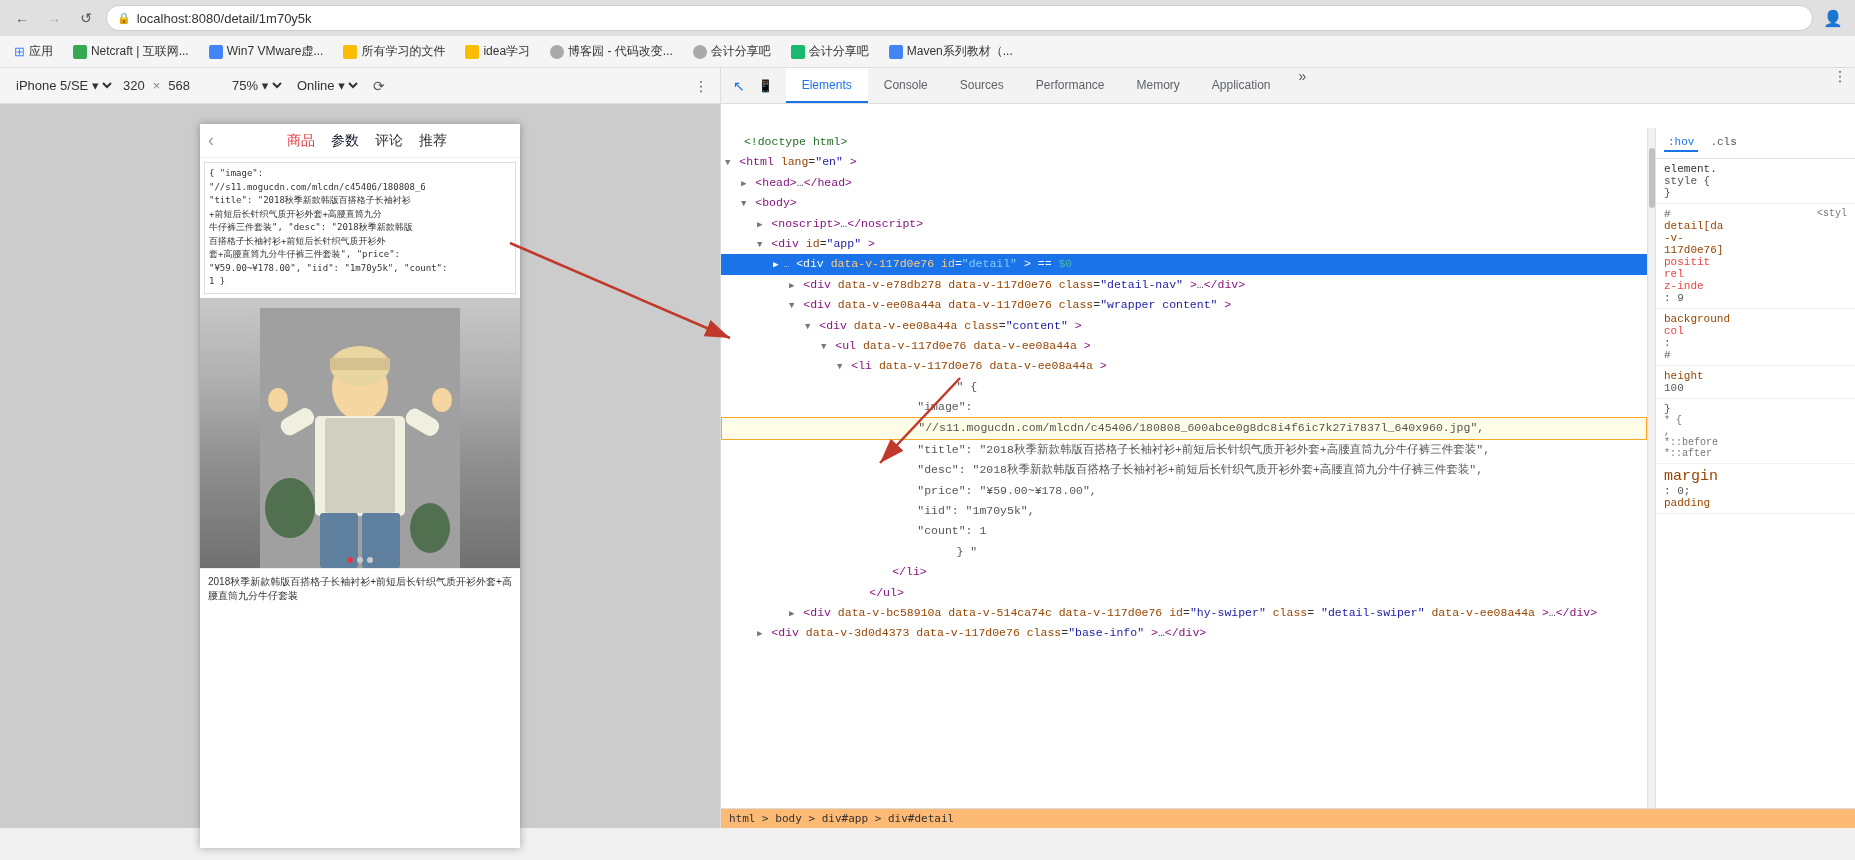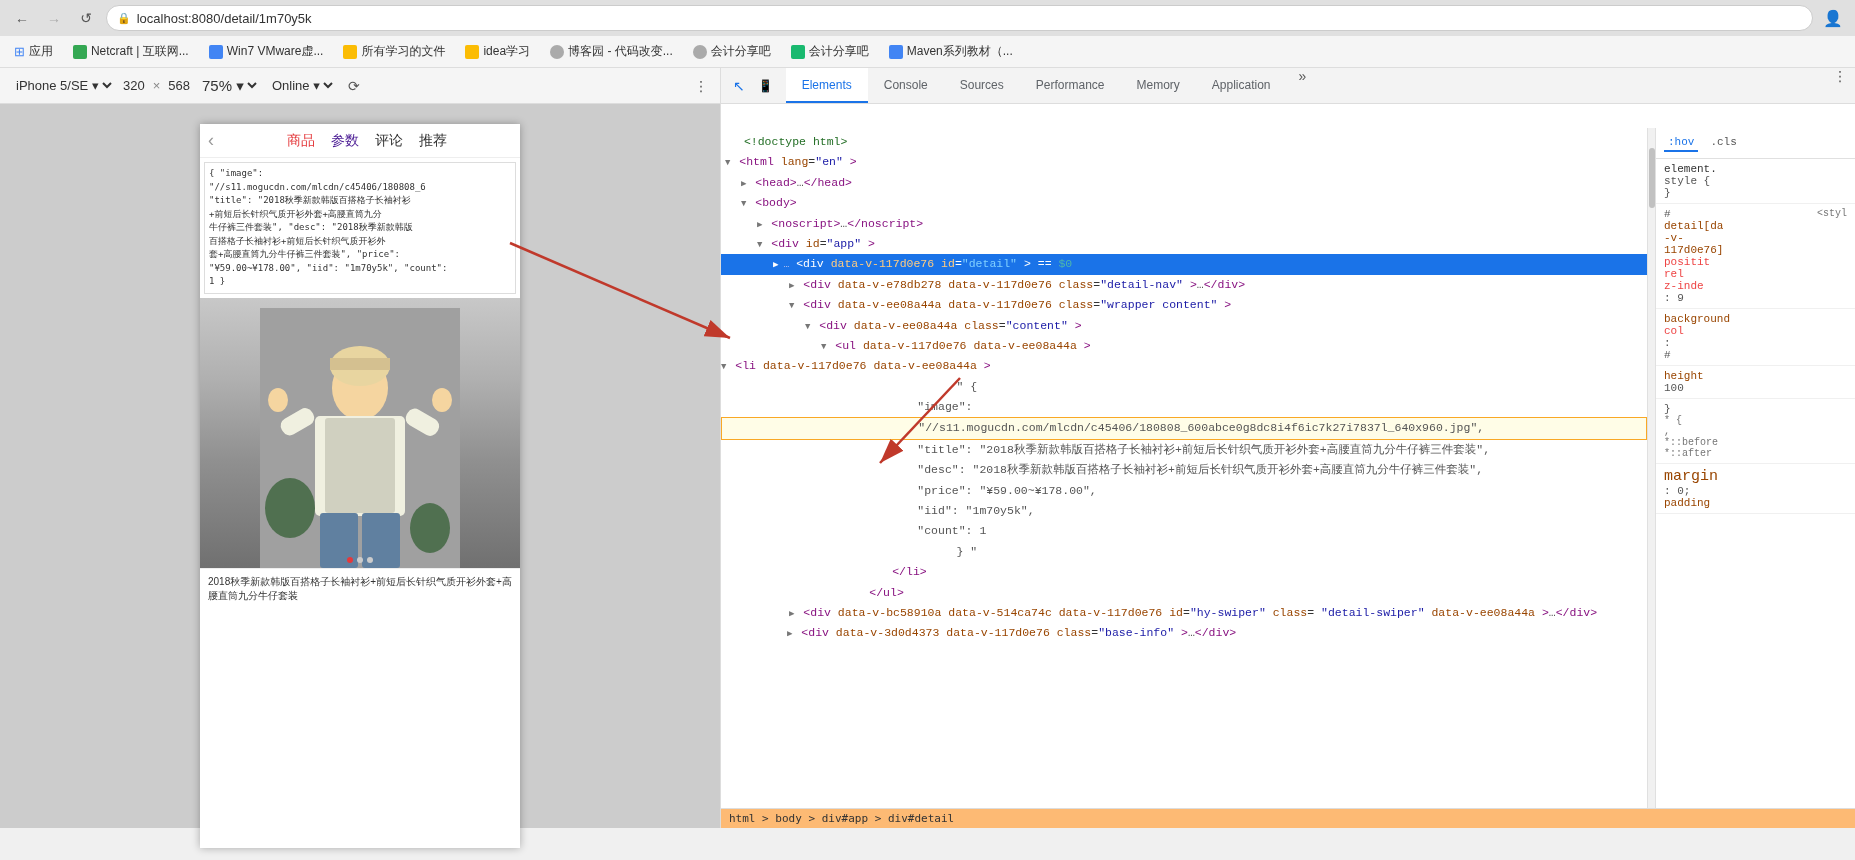--- a/index.html
+++ b/index.html
@@ -20,21 +20,21 @@
 
     
     .main-area { display: flex; width: 100%; height: calc(860px - 68px - 32px); }
 
     
     .mobile-view { width: 720px; background: #ccc; position: relative; height: 100%; }
     .device-toolbar { height: 36px; background: #f5f5f5; border-bottom: 1px solid #ddd; display: flex; align-items: center; padding: 0 12px; gap: 8px; font-size: 13px; }
     .device-select { background: transparent; border: none; font-size: 13px; color: #333; cursor: pointer; }
     .dim-separator { color: #888; }
     .dim-value { font-size: 13px; color: #333; }
-    .zoom-select { background: transparent; border: none; font-size: 15px; color: #333; cursor: pointer; }
+    .zoom-select { background: transparent; border: none; font-size: 13px; color: #333; cursor: pointer; margin-left: 30px; }
     .online-select { background: transparent; border: none; font-size: 13px; color: #333; cursor: pointer; }
     .toolbar-icon { font-size: 14px; color: #555; cursor: pointer; margin-left: 4px; }
     .toolbar-more { font-size: 14px; color: #555; cursor: pointer; margin-left: auto; }
 
     .mobile-frame { background: white; width: 320px; margin: 0 auto; height: calc(100% - 36px); overflow: hidden; position: relative; }
 
     
     .devtools-panel { flex: 1; background: white; border-left: 1px solid #ddd; display: flex; flex-direction: column; height: 100%; }
     .devtools-tabs { height: 36px; background: #f3f3f3; border-bottom: 1px solid #ddd; display: flex; align-items: stretch; padding: 0; }
     .devtools-tab { padding: 0 16px; font-size: 12px; color: #5f6368; cursor: pointer; display: flex; align-items: center; border-bottom: 2px solid transparent; white-space: nowrap; }
@@ -150,21 +150,21 @@
         <span class="toolbar-icon">⟳</span>
         <span class="toolbar-more">⋮</span>
       </div>
 
       <div class="mobile-frame" style="background:#fff; margin: 0 auto; width: 320px; margin-top: 20px; box-shadow: 0 0 8px rgba(0,0,0,0.3); position: relative;">
 
         <div style="display:flex; align-items:center; padding:6px 8px; border-bottom:1px solid #eee;">
           <span style="font-size:18px; color:#999; margin-right:8px;">‹</span>
           <div style="display:flex; gap:16px; flex:1; justify-content:center;">
             <span style="font-size:14px; color:#e4393c; cursor:pointer;">商品</span>
-            <span style="font-size:14px; color:#4c1d95; cursor:pointer;">参数</span>
+            <span style="font-size:14px; color:#0f172a; cursor:pointer;">参数</span>
             <span style="font-size:14px; color:#333; cursor:pointer;">评论</span>
             <span style="font-size:14px; color:#333; cursor:pointer;">推荐</span>
           </div>
         </div>
 
         <div style="background:white; border:1px solid #ddd; margin:4px; padding:4px; font-size:9px; font-family:monospace; color:#333; line-height:1.5; position:relative;">
           <div style="color:#333;">{ "image":</div>
           <div style="color:#333;">"//s11.mogucdn.com/mlcdn/c45406/180808_6</div>
           <div style="color:#333;">"title": "2018秋季新款韩版百搭格子长袖衬衫</div>
           <div style="color:#333;">+前短后长针织气质开衫外套+高腰直筒九分</div>
@@ -316,21 +316,21 @@
           </div>
 
           <div class="html-line" style="padding-left:100px;">
             <span class="expand-arrow expanded" style="color:#777; font-size:9px;"></span>
             <span style="color:#881280;">&lt;ul</span>
             <span style="color:#994500;"> data-v-117d0e76</span>
             <span style="color:#994500;"> data-v-ee08a44a</span>
             <span style="color:#881280;">&gt;</span>
           </div>
 
-          <div class="html-line" style="">
+          <div class="html-line" style="padding-left:116px;">
             <span class="expand-arrow expanded" style="color:#777; font-size:9px;"></span>
             <span style="color:#881280;">&lt;li</span>
             <span style="color:#994500;"> data-v-117d0e76</span>
             <span style="color:#994500;"> data-v-ee08a44a</span>
             <span style="color:#881280;">&gt;</span>
           </div>
 
           <div class="html-line" style="padding-left:132px; color:#555;">
             &nbsp;&nbsp;&nbsp;&nbsp;&nbsp;&nbsp;&nbsp;&nbsp;&nbsp;&nbsp;&nbsp;&nbsp;&nbsp;&nbsp;&nbsp;" {
           </div>
@@ -381,21 +381,21 @@
             <span style="color:#994500;"> data-v-bc58910a</span>
             <span style="color:#994500;"> data-v-514ca74c</span>
             <span style="color:#994500;"> data-v-117d0e76</span>
             <span style="color:#994500;"> id</span><span style="color:#333;">=</span><span style="color:#1a1aa6;">"hy-swiper"</span>
             <span style="color:#994500;"> class</span><span style="color:#333;">=</span>
             <span style="color:#1a1aa6;">"detail-swiper"</span>
             <span style="color:#994500;"> data-v-ee08a44a</span>
             <span style="color:#881280;">&gt;</span><span style="color:#555;">…</span><span style="color:#881280;">&lt;/div&gt;</span>
           </div>
 
-          <div class="html-line" style="padding-left:66px;">
+          <div class="html-line" style="padding-left:36px;">
             <span class="expand-arrow collapsed" style="color:#777; font-size:9px;"></span>
             <span style="color:#881280;">&lt;div</span>
             <span style="color:#994500;"> data-v-3d0d4373</span>
             <span style="color:#994500;"> data-v-117d0e76</span>
             <span style="color:#994500;"> class</span><span style="color:#333;">=</span><span style="color:#1a1aa6;">"base-info"</span>
             <span style="color:#881280;">&gt;</span><span style="color:#555;">…</span><span style="color:#881280;">&lt;/div&gt;</span>
           </div>
 
         </div>
 

